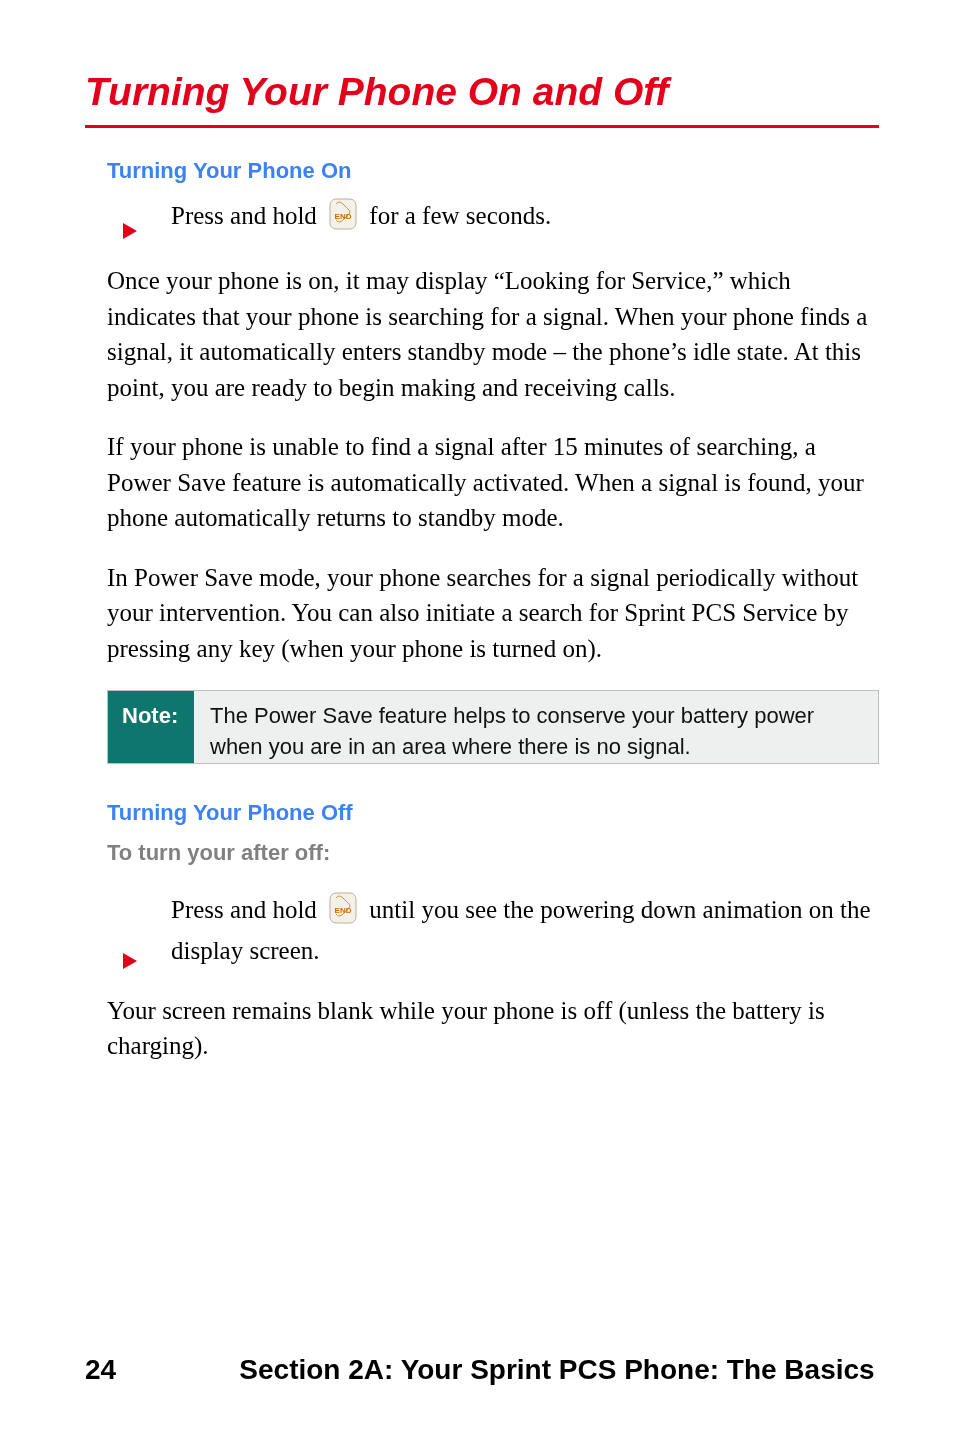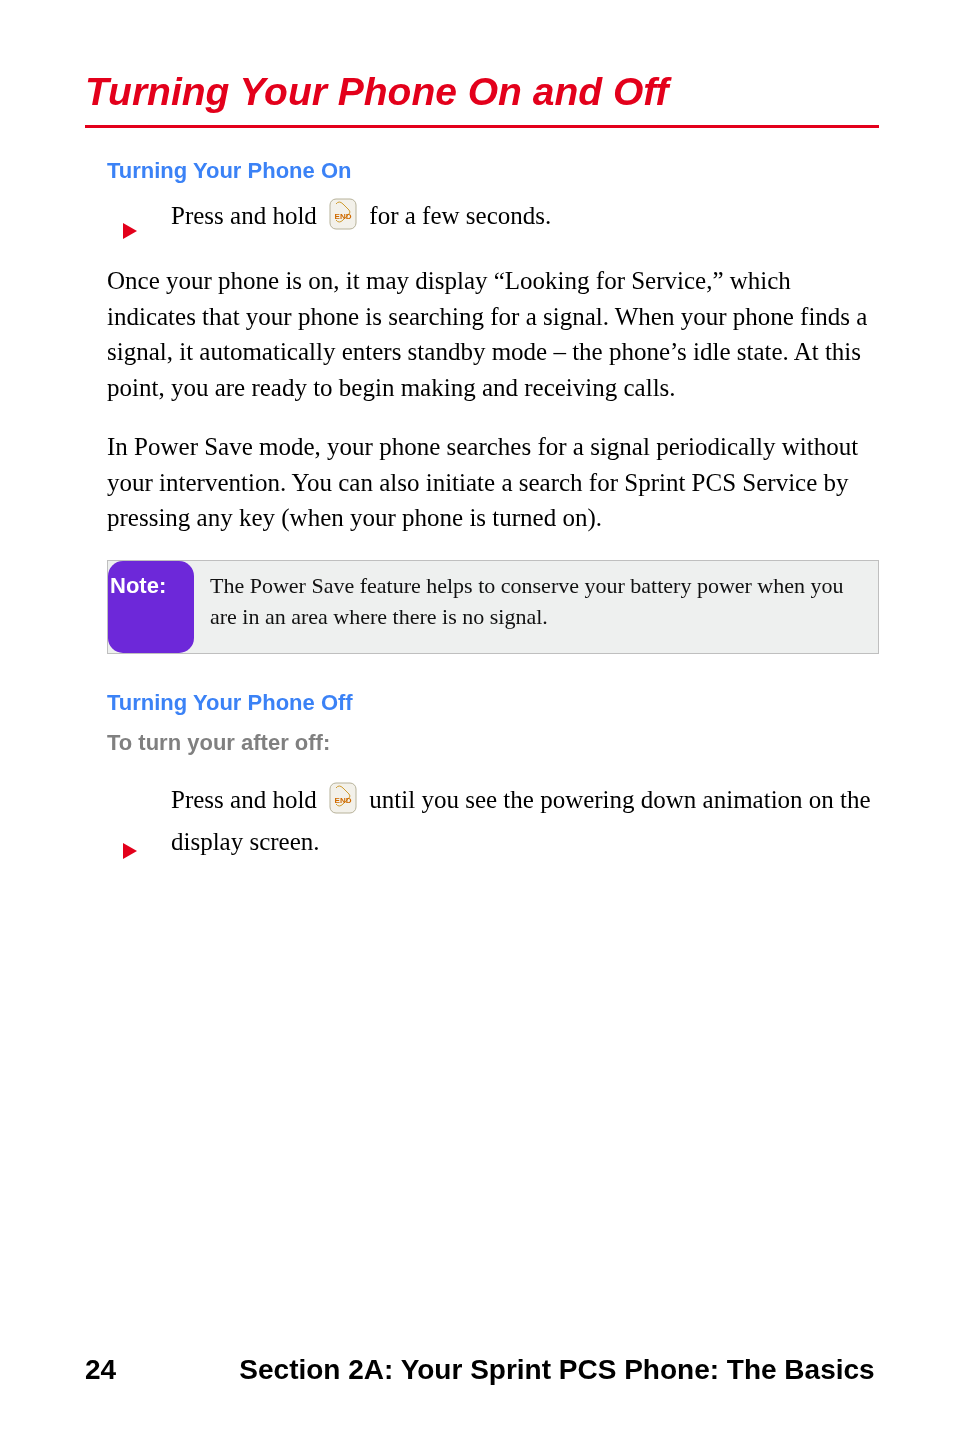--- a/index.html
+++ b/index.html
@@ -79,37 +79,36 @@
   .space-top { margin-top: 12px; }
 
   .note-box {
     display: flex;
     margin: 22px 0 36px 22px;
     border: 1px solid #bfbfbf;
     background: #eef0ef;
   }
 
   .note-label {
-    background: #6d28d9;
+    background: #0f766e;
     color: #fff;
     font-family: 'Helvetica Neue', Helvetica, Arial, sans-serif;
     font-weight: 700;
     font-size: 22px;
-    padding: 12px 2px;
+    padding: 12px 14px;
     display: flex;
     align-items: flex-start;
     min-width: 86px;
-    border-radius: 15px;
   }
 
   .note-text {
-    font-family: Liberation Serif, serif;
+    font-family: Liberation Sans, sans-serif;
     font-size: 22px;
     line-height: 1.4;
-    padding: 10px 14px 21px 16px;
+    padding: 10px 14px 0 16px;
     color: #111;
     border-radius: 9px;
   }
 
   .footer {
     position: absolute;
     left: 85px;
     right: 75px;
     bottom: 45px;
     display: flex;
@@ -159,20 +158,21 @@
       <span class="key">
         <svg width="28" height="32">
             <use href="#end-key"></use>
           </svg>
       </span>
       <span class="seg"> for a few seconds.</span>
     </span>
   </div>
 
   <p class="para">Once your phone is on, it may display “Looking for Service,” which indicates that your phone is searching for a signal. When your phone finds a signal, it automatically enters standby mode – the phone’s idle state. At this point, you are ready to begin making and receiving calls.</p>
+  <p class="para">If your phone is unable to find a signal after 15 minutes of searching, a Power Save feature is automatically activated. When a signal is found, your phone automatically returns to standby mode.</p>
   <p class="para">In Power Save mode, your phone searches for a signal periodically without your intervention. You can also initiate a search for Sprint PCS Service by pressing any key (when your phone is turned on).</p>
 
   <div class="note-box">
     <div class="note-label">Note:</div>
     <div class="note-text">The Power Save feature helps to conserve your battery power when you are in an area where there is no signal.</div>
   </div>
 
   <h2 class="h2">Turning Your Phone Off</h2>
   <p class="lead">To turn your after off:</p>
 
@@ -186,19 +186,20 @@
       <span class="seg">Press and hold </span>
       <span class="key">
         <svg width="28" height="32">
             <use href="#end-key"></use>
           </svg>
       </span>
       <span class="seg"> until you see the powering down animation on the display screen.</span>
     </span>
   </div>
 
+  <p class="para space-top">Your screen remains blank while your phone is off (unless the battery is charging).</p>
 
 </div>
 
 <div class="footer">
   <span class="pg">24</span>
   <span class="sect">Section 2A: Your Sprint PCS Phone: The Basics</span>
 </div>
 
 </body></html>

